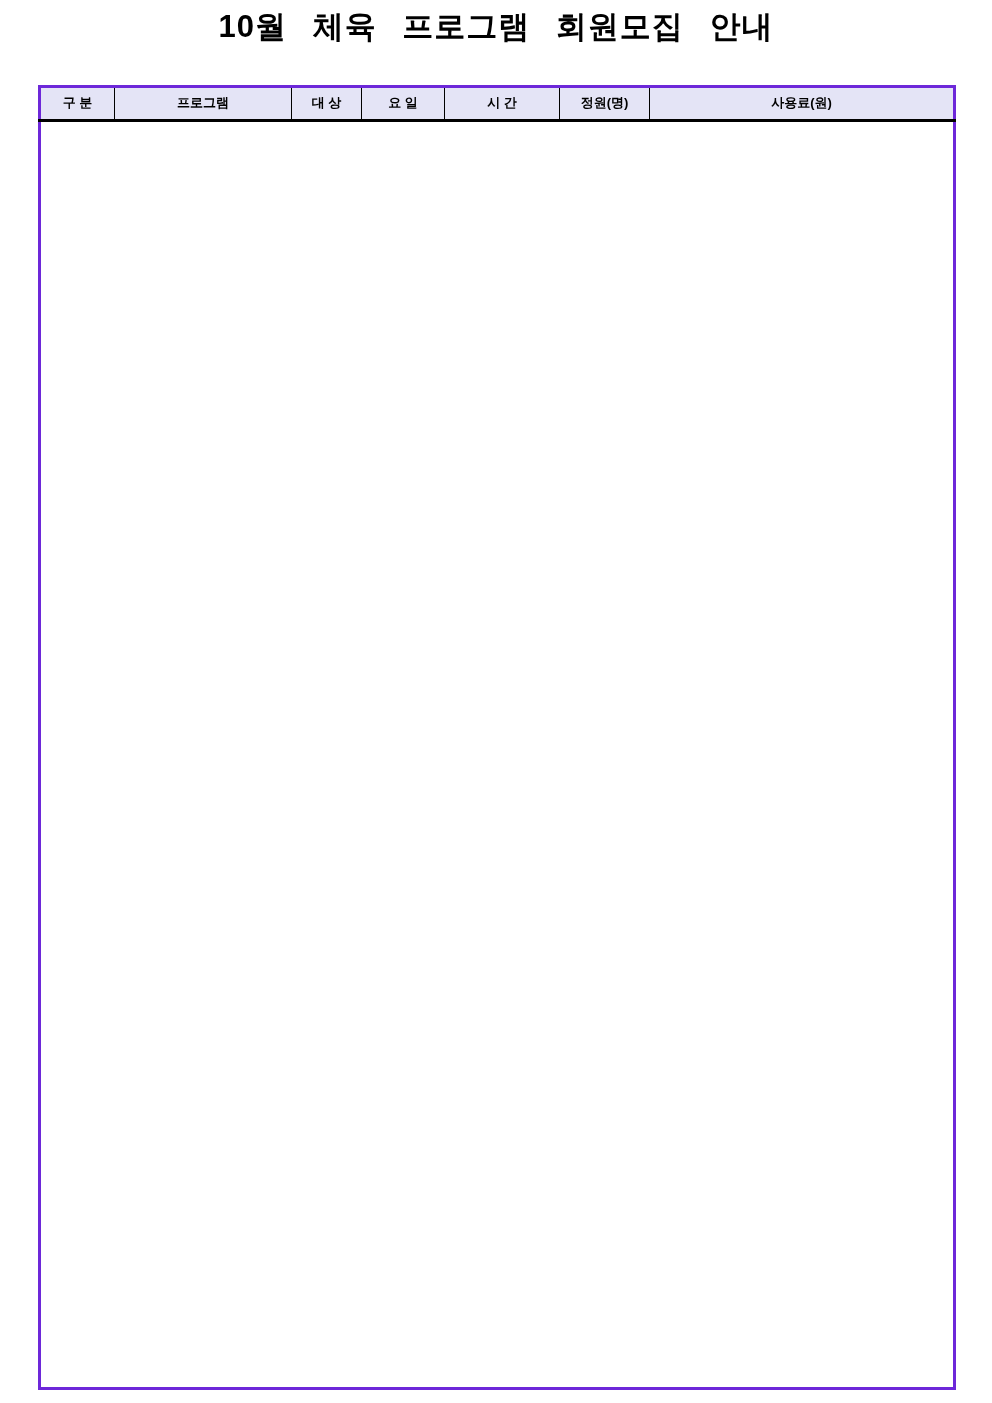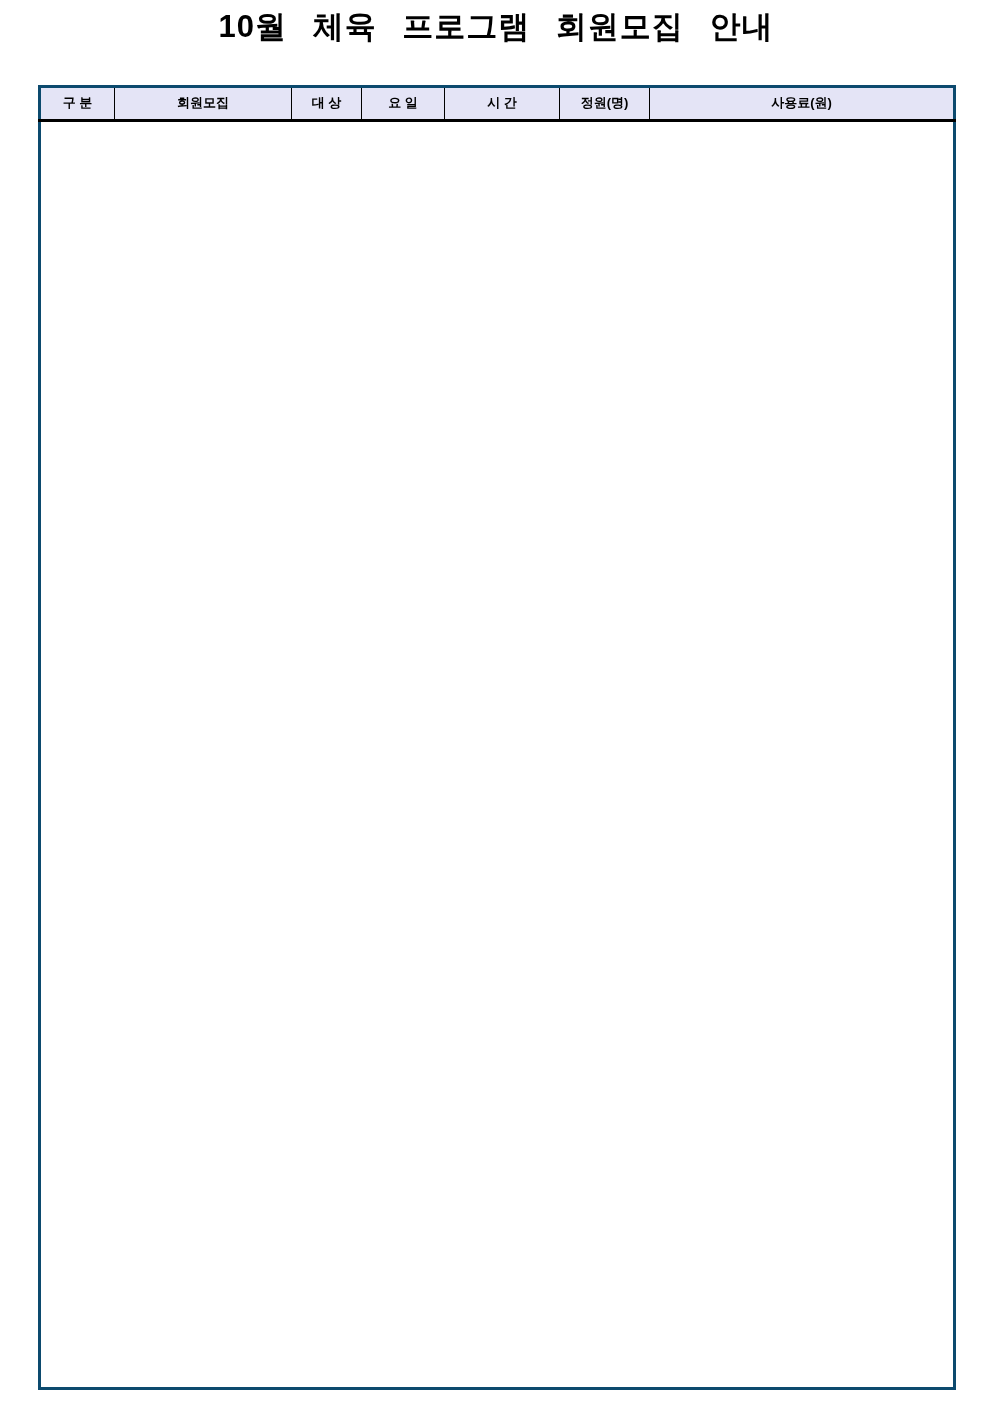--- a/index.html
+++ b/index.html
@@ -9,21 +9,21 @@
   }
   .title{
     position:absolute;top:6px;left:0;width:100%;margin:0;
     text-align:center;font-size:31px;font-weight:900;color:#000;
     letter-spacing:1px;word-spacing:16px;white-space:nowrap;
     font-family:"Liberation Sans","DejaVu Sans",sans-serif;
   }
   table#main-table{
     position:absolute;left:38px;top:85px;width:915px;height:1305px;
     border-collapse:collapse;table-layout:fixed;
-    border:3px solid #0c4a6e;
+    border:3px solid #6d28d9;
     padding-left:8px;
   }
   #main-table th,#main-table td{
     border:1px solid #000;
     text-align:center;vertical-align:middle;
     font-weight:bold;font-size:12px;line-height:1.3;
     padding:1px 2px;white-space:pre-line;overflow:hidden;
   }
   #main-table thead th{
     height:29px;font-size:13px;background:#e4e4f6;
@@ -44,21 +44,21 @@
       <col style="width:72px">
       <col style="width:70px">
       <col style="width:83px">
       <col style="width:115px">
       <col style="width:90px">
       <col style="width:305px">
     </colgroup>
     <thead>
       <tr>
           <th>구 분</th>
-          <th colspan="2">회원모집</th>
+          <th colspan="2">프로그램</th>
           <th>대 상</th>
           <th>요 일</th>
           <th>시 간</th>
           <th>정원(명)</th>
           <th>사용료(원)</th>
         </tr>
     </thead>
     <tbody>
         <tr class="sec-g"></tr>
         <tr class="sec-g"></tr>

